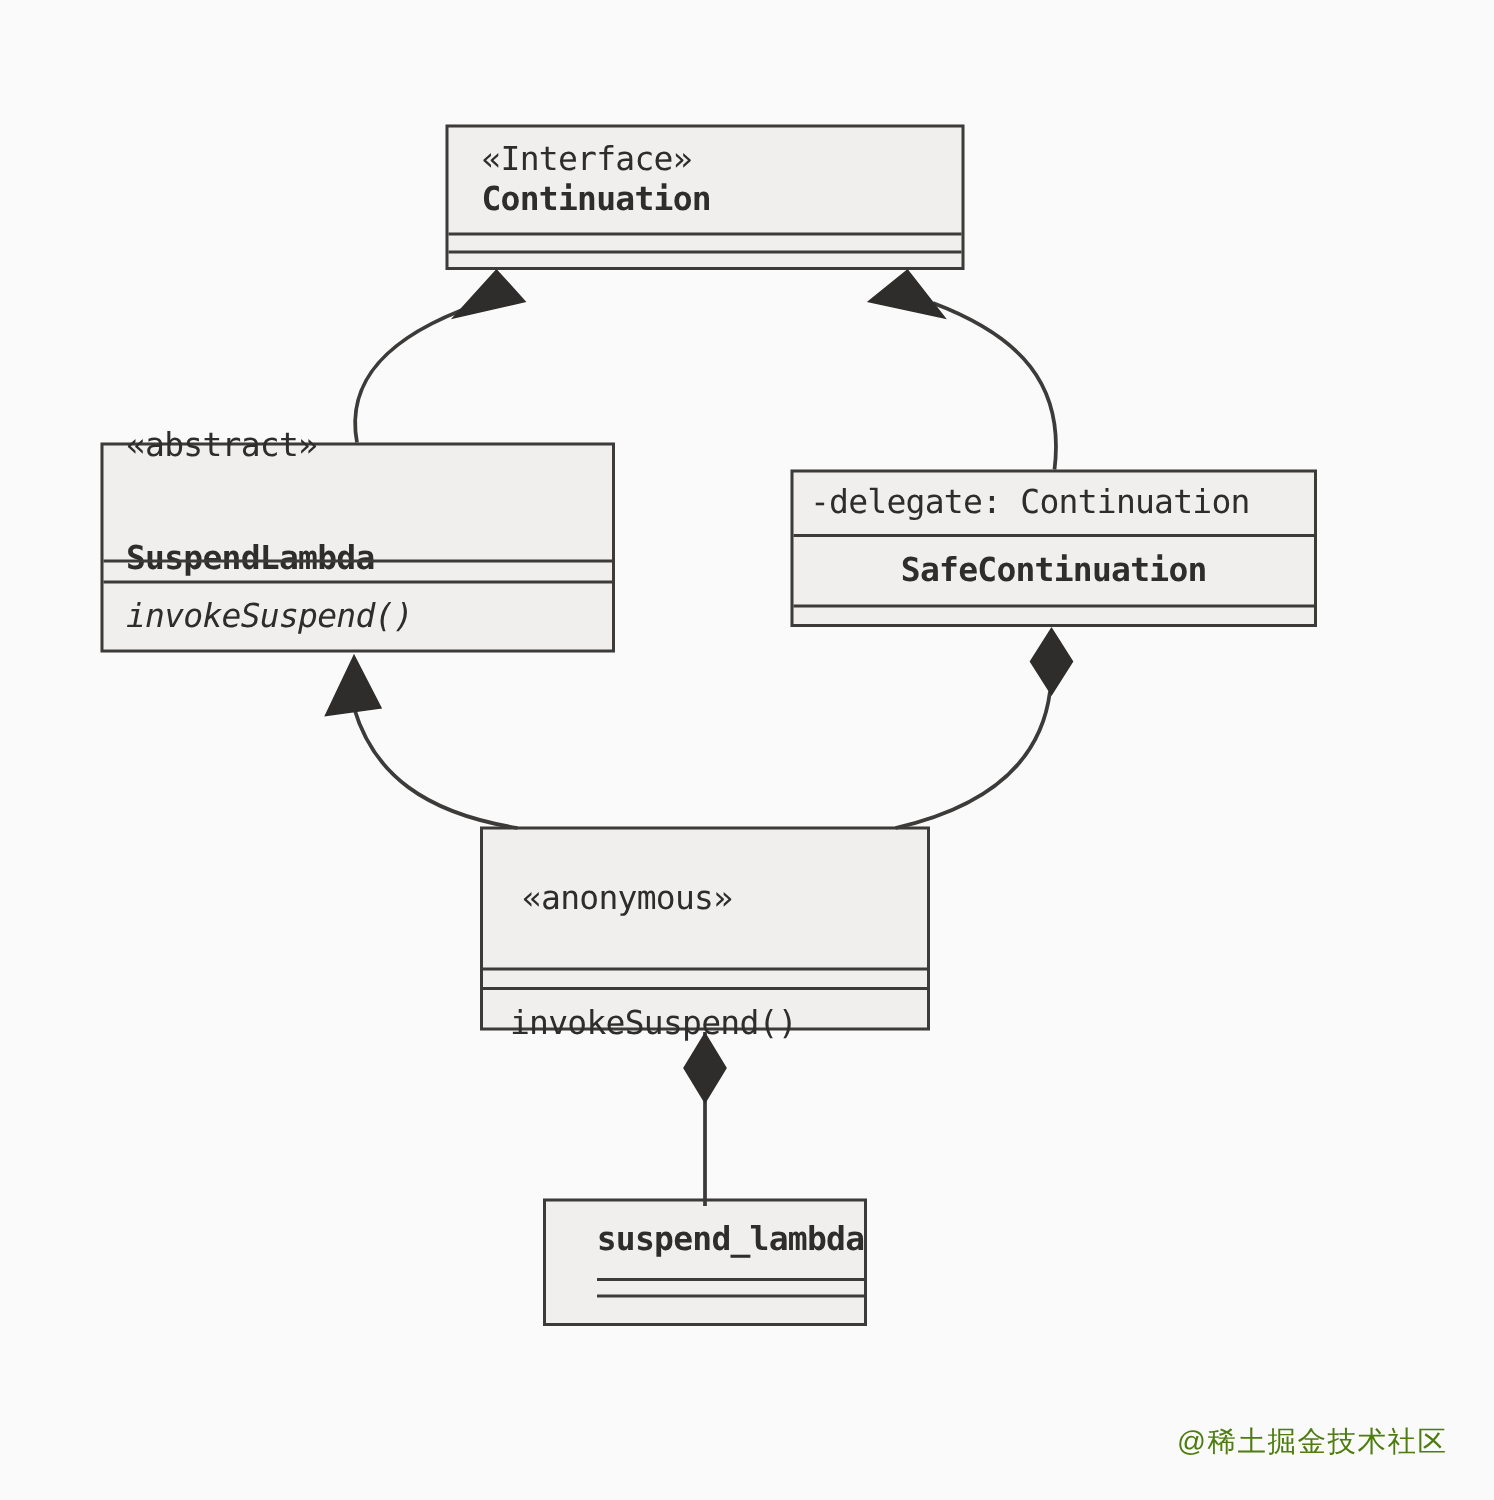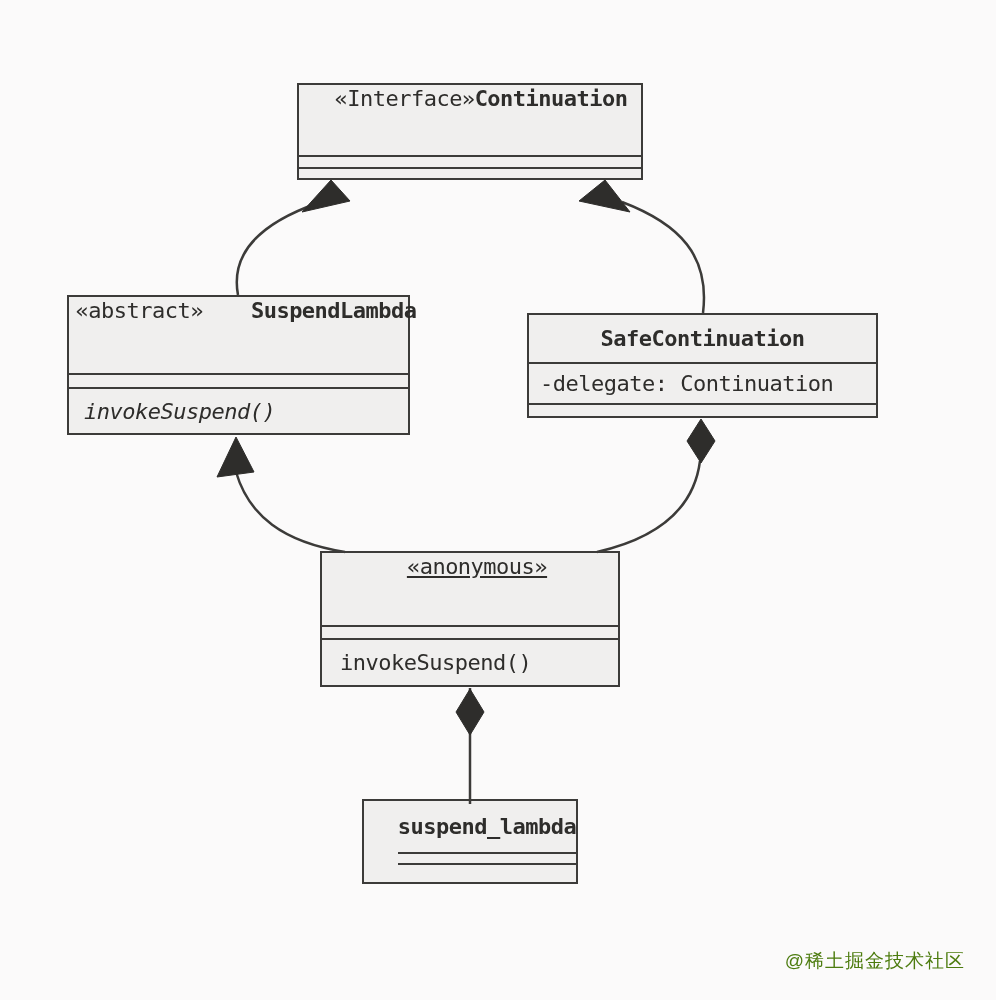--- a/index.html
+++ b/index.html
@@ -13,21 +13,21 @@
   .uml-box{
     position:absolute;
     background:#f0efee;
     border:2px solid #3c3b39;
     box-sizing:border-box;
     color:#2e2d2b;
     display:flex;flex-direction:column;
   }
   .compartment{box-sizing:border-box;flex:0 0 auto;}
   .compartment + .compartment{border-top:2px solid #3c3b39;}
-  .title-left{padding-left:0;display:flex;flex-direction:row;justify-content:center;border-radius:10px;}
+  .title-left{padding-left:0;display:flex;flex-direction:column;justify-content:center;border-radius:10px;}
   .title-center{display:flex;align-items:center;justify-content:center;}
   .stereo{font-size:22px;font-weight:400;line-height:27px;letter-spacing:-0.5px;}
   .cname{font-size:22px;font-weight:700;line-height:27px;letter-spacing:-0.5px;}
   .member{font-size:22px;font-weight:400;letter-spacing:-0.5px;display:flex;align-items:center;}
   .italic{font-style:italic;}
   svg.edges{position:absolute;left:0;top:0;pointer-events:none;}
   .edge{fill:none;stroke:#3c3b39;stroke-width:2.5;}
   .head{fill:#2e2d2b;stroke:#2e2d2b;stroke-width:1;}
   .watermark{
     position:absolute;right:31px;bottom:26px;
@@ -52,27 +52,27 @@
   <div class="uml-box" style="left:67px;top:295px;width:343px;height:140px;">
     <div class="compartment title-left" style="height:76px;padding-left:15px;gap:48px;">
       <div class="stereo">«abstract»</div>
       <div class="cname">SuspendLambda</div>
     </div>
     <div class="compartment" style="height:14px;"></div>
     <div class="compartment member italic" style="height:46px;padding-left:15px;">invokeSuspend()</div>
   </div>
 
   <div class="uml-box" style="left:527px;top:313px;width:351px;height:105px;">
+    <div class="compartment member" style="height:41px;padding-left:11px;">-delegate: Continuation</div>
     <div class="compartment title-center cname" style="height:47px;">SafeContinuation</div>
-    <div class="compartment member" style="height:41px;padding-left:11px;">-delegate: Continuation</div>
     <div class="compartment" style="height:13px;"></div>
   </div>
 
   <div class="uml-box" style="left:320px;top:551px;width:300px;height:136px;">
-    <div class="compartment title-left" style="height:72px;padding-left:14px;text-decoration:underline;">
+    <div class="compartment title-left" style="height:92px;padding-left:26px;">
       <div class="stereo">«anonymous»</div>
     </div>
     <div class="compartment" style="height:13px;"></div>
     <div class="compartment member" style="height:47px;padding-left:18px;">invokeSuspend()</div>
   </div>
 
   <div class="uml-box" style="left:362px;top:799px;width:216px;height:85px;padding-left:34px;">
     <div class="compartment title-center cname" style="height:51px;">suspend_lambda</div>
     <div class="compartment" style="height:11px;"></div>
     <div class="compartment" style="height:8px;"></div>

